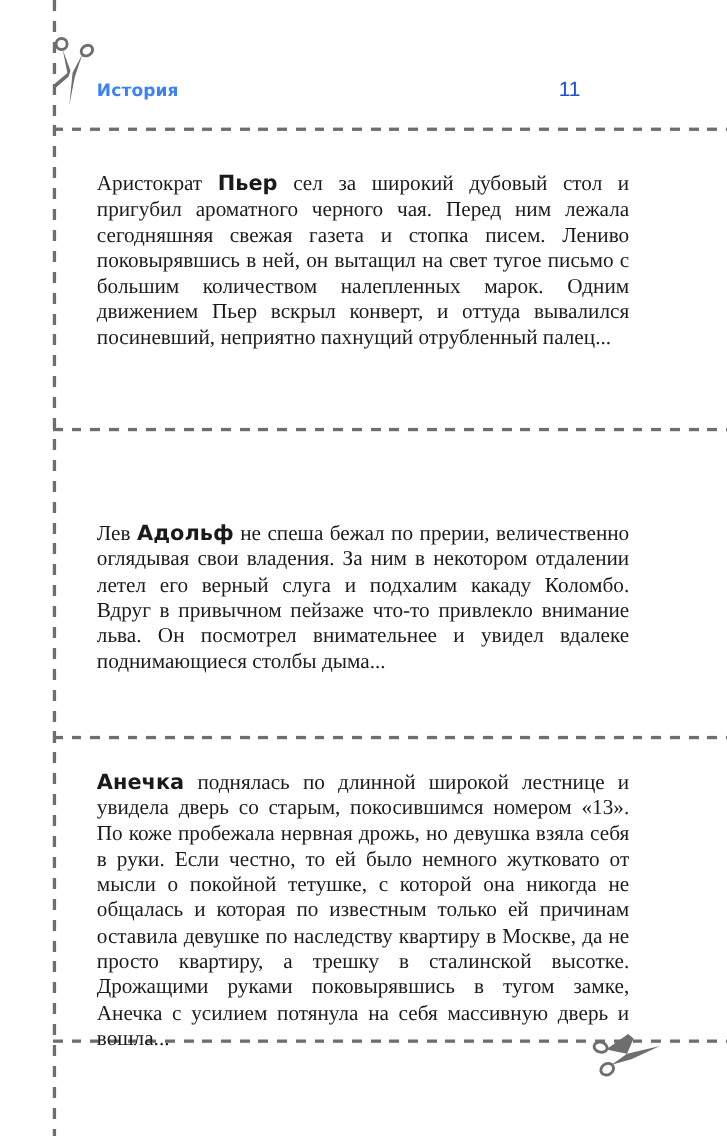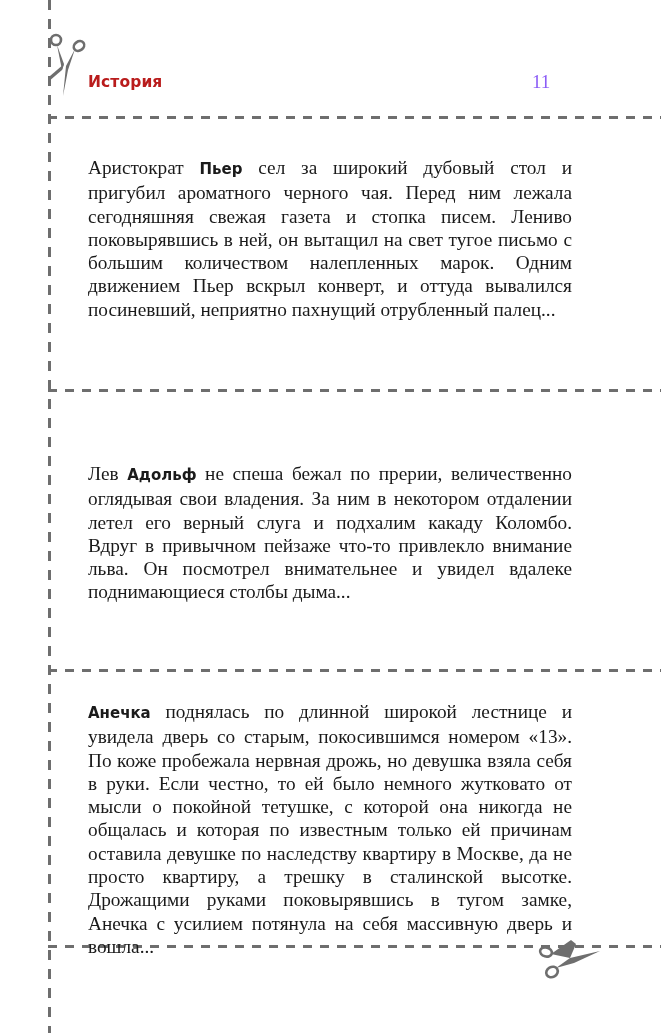--- a/index.html
+++ b/index.html
@@ -1,25 +1,25 @@
 <!DOCTYPE html>
 <html><head>
 <meta charset="utf-8">
 <style>
   html, body { margin:0; padding:0; background:#ffffff; }
   body { width:661px; height:1033px; position:relative; overflow:hidden; font-family:"Liberation Serif", serif; color:#1a1a1a; }
   .vline { position:absolute; left:48px; top:0; width:3px; height:1033px;
     background: repeating-linear-gradient(to bottom, #6e6e6e 0 10px, transparent 10px 19px); }
   .hline { position:absolute; left:48px; right:0; height:3px;
     background: repeating-linear-gradient(to right, #6e6e6e 0 9px, transparent 9px 17px); }
-  .header-title { position:absolute; left:88px; top:73px; font-family:"DejaVu Sans", sans-serif; font-weight:bold; font-size:15.5px; color:#b91c1c; letter-spacing:0.1px; }
-  .page-num { position:absolute; left:532px; top:71px; font-family:Liberation Serif, serif; font-size:19px; color:#8b5cf6; }
+  .header-title { position:absolute; left:88px; top:73px; font-family:"DejaVu Sans", sans-serif; font-weight:bold; font-size:15.5px; color:#3b82f6; letter-spacing:0.1px; }
+  .page-num { position:absolute; left:508px; top:71px; font-family:Liberation Sans, sans-serif; font-size:19px; color:#1d4ed8; }
   .story { position:absolute; left:88px; width:484px; font-size:19.3px; line-height:23.3px; text-align:justify; }
   .story p { margin:0; }
-  .story .name { font-family:"DejaVu Sans", sans-serif; font-weight:bold; font-size:15px; }
+  .story .name { font-family:"DejaVu Sans", sans-serif; font-weight:bold; font-size:19px; }
   .scissors { position:absolute; }
 </style>
 </head>
 <body>
 
 <div class="vline"></div>
 <div class="hline" style="top:116px;"></div>
 <div class="hline" style="top:389px;"></div>
 <div class="hline" style="top:669px;"></div>
 <div class="hline" style="top:945px;"></div>
@@ -34,21 +34,21 @@
   <path d="M20 34 L6 46 L4 52 L18 40 Z" fill="#6e6e6e"></path>
 </svg>
 
 <div class="header-title">История</div>
 <div class="page-num">11</div>
 
 <div class="story" style="top:156px;">
   <p><span>Аристократ </span><span class="name">Пьер</span><span> сел за широкий дубовый стол и пригубил ароматного черного чая. Перед ним лежала сегодняшняя свежая газета и стопка писем. Лениво поковырявшись в ней, он вытащил на свет тугое письмо с большим количеством налепленных марок. Одним движением Пьер вскрыл конверт, и оттуда вывалился посиневший, неприятно пахнущий отрубленный палец...</span></p>
 </div>
 
-<div class="story" style="top:462px;">
+<div class="story" style="top:474px;">
   <p><span>Лев </span><span class="name">Адольф</span><span> не спеша бежал по прерии, величественно оглядывая свои владения. За ним в некотором отдалении летел его верный слуга и подхалим какаду Коломбо. Вдруг в привычном пейзаже что-то привлекло внимание льва. Он посмотрел внимательнее и увидел вдалеке поднимающиеся столбы дыма...</span></p>
 </div>
 
 <div class="story" style="top:700px;">
   <p><span></span><span class="name">Анечка</span><span> поднялась по длинной широкой лестнице и увидела дверь со старым, покосившимся номером «13». По коже пробежала нервная дрожь, но девушка взяла себя в руки. Если честно, то ей было немного жутковато от мысли о покойной тетушке, с которой она никогда не общалась и которая по известным только ей причинам оставила девушке по наследству квартиру в Москве, да не просто квартиру, а трешку в сталинской высотке. Дрожащими руками поковырявшись в тугом замке, Анечка с усилием потянула на себя массивную дверь и вошла...</span></p>
 </div>
 
 <svg class="scissors" style="left:536px; top:940px;" width="66" height="44" viewBox="0 0 66 44">
   <g fill="none" stroke="#6e6e6e" stroke-width="2.6">
     <ellipse cx="10" cy="12" rx="6" ry="4.5" transform="rotate(15 10 12)"></ellipse>

